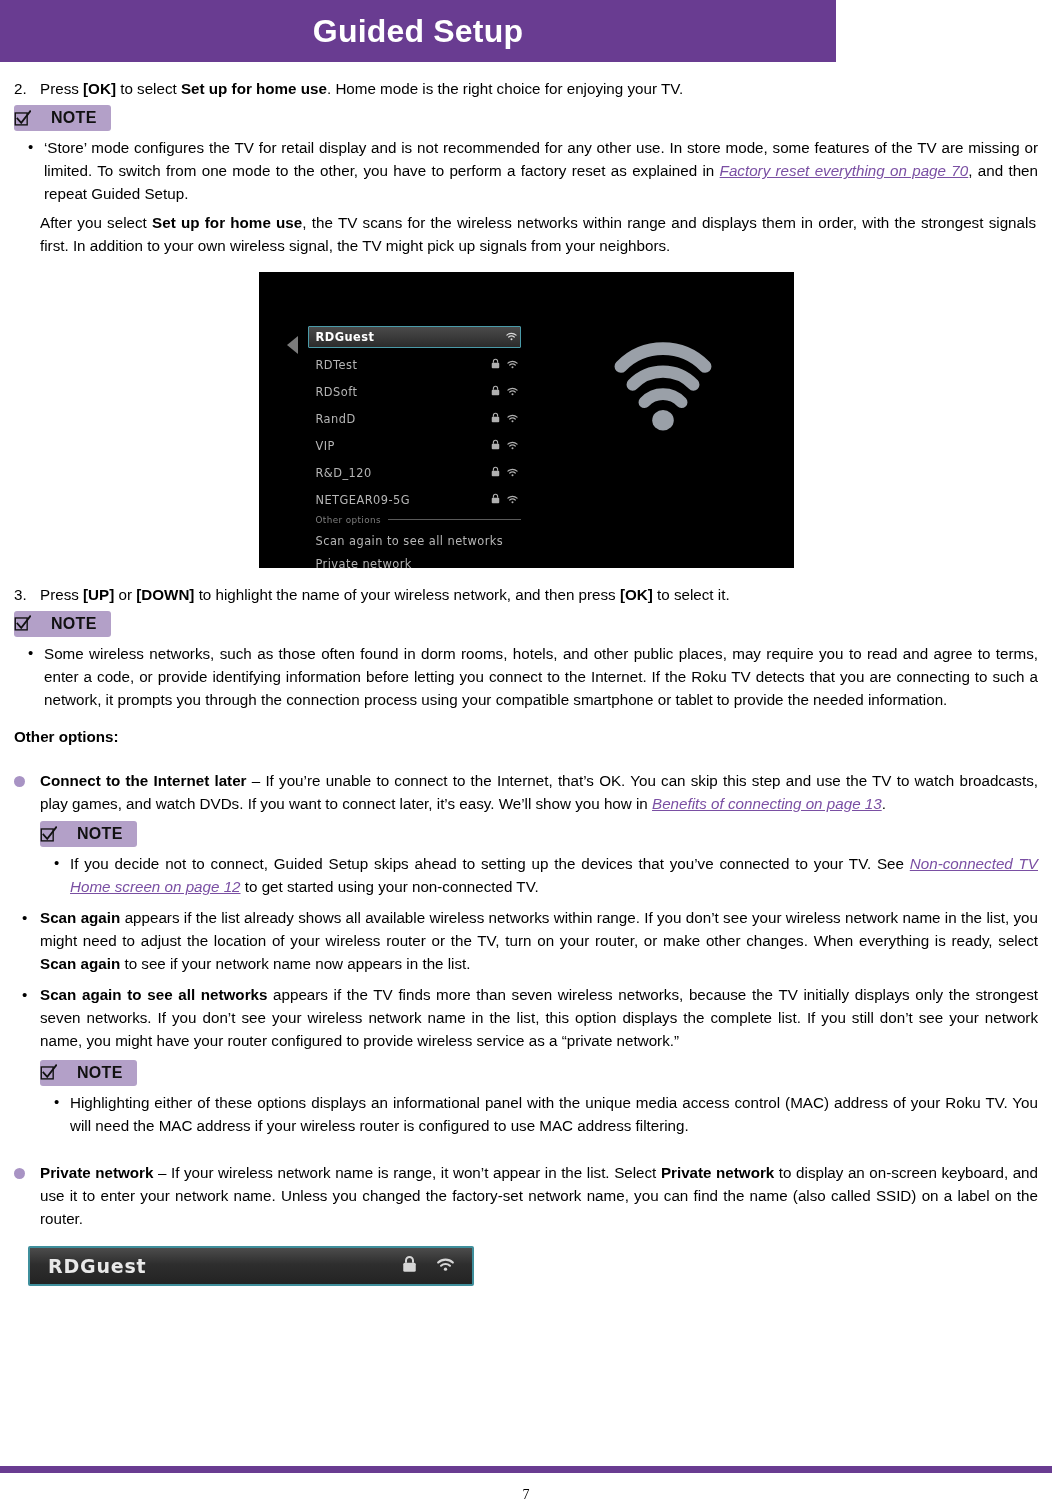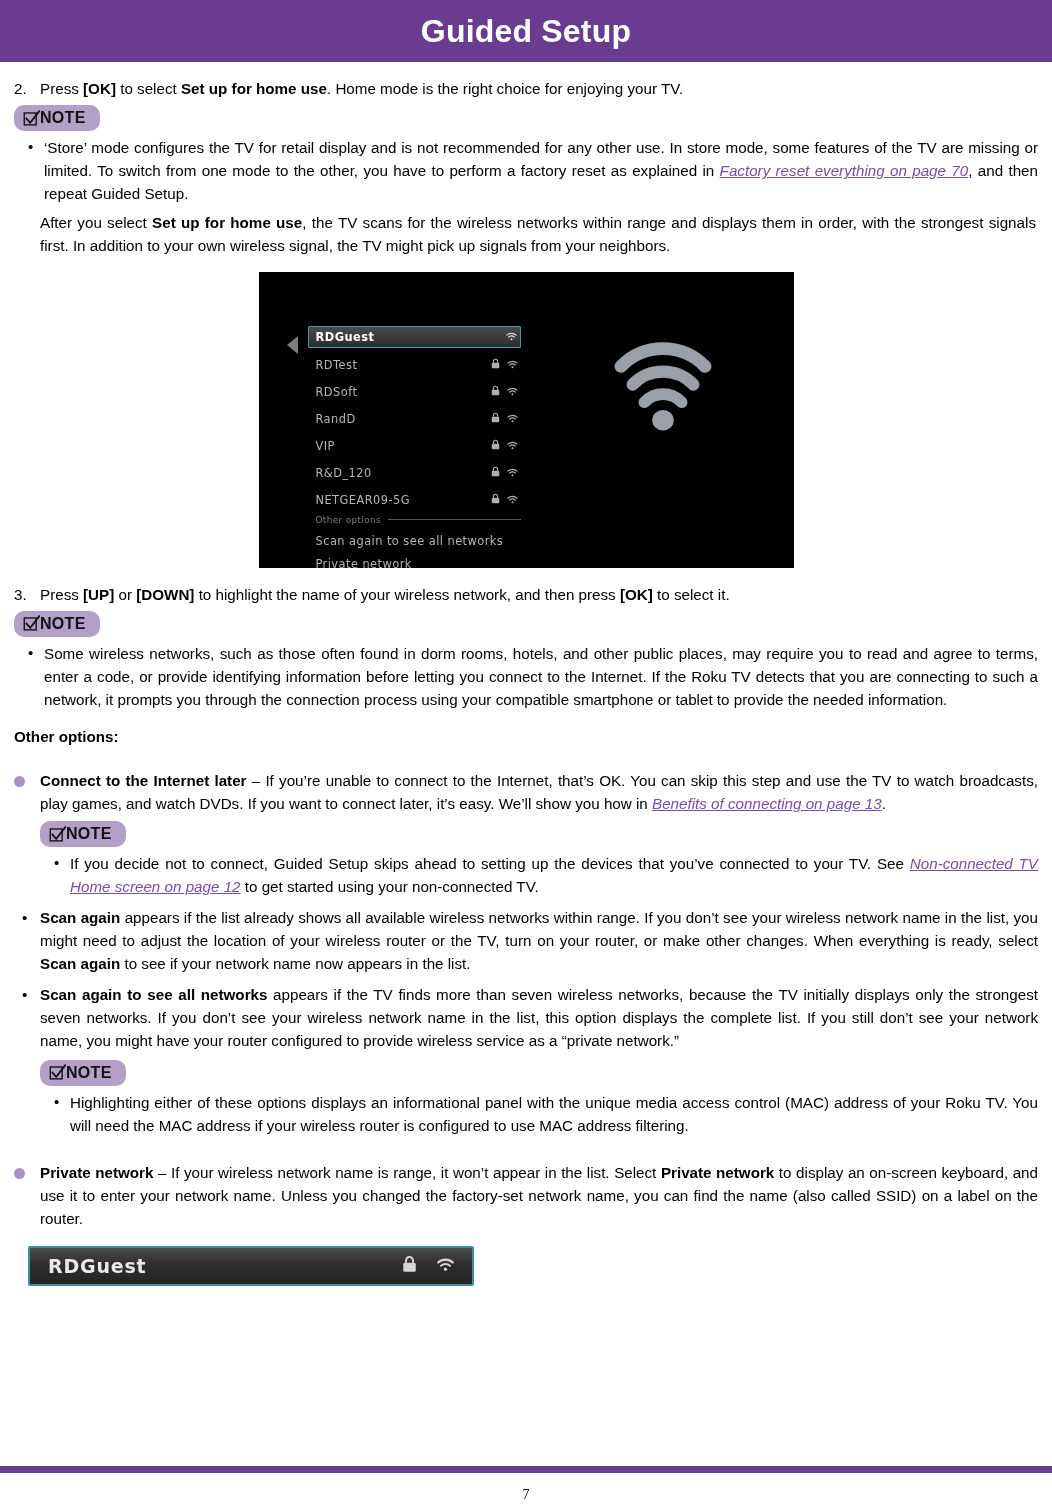--- a/index.html
+++ b/index.html
@@ -8,21 +8,21 @@
     width:1052px; height:1509px;
     background:#ffffff;
     font-family:"Liberation Sans", sans-serif;
     color:#000;
     position:relative;
     overflow:hidden;
   }
 
   
   .page-header{
-    width:1052px; height:62px;
+    width:836px; height:62px;
     background:#693C91;
     display:flex; align-items:center; justify-content:center;
   }
   .page-header .title{
     color:#fff; font-size:32px; font-weight:bold; letter-spacing:.2px;
   }
 
   
   .content{ padding:0 14px; }
 
@@ -33,24 +33,24 @@
   .step .num{ width:26px; flex:0 0 26px; }
   .step .txt{ flex:1; }
 
   b, .b { font-weight:bold; }
   .xref{
     color:#7a4fa3; font-style:italic; text-decoration:underline;
   }
 
   
   .note-badge{
-    display:inline-flex; align-items:center; gap:0;
+    display:inline-flex; align-items:center; gap:20px;
     background:#B3A0C8;
-    padding:2px 14px 2px 9px;
-    border-radius:10px;
+    padding:2px 14px 2px 0;
+    border-radius:3px;
     margin-top:6px;
     height:26px;
   }
   .note-badge .chk{ display:block; width:17px; height:17px; }
   .note-badge .lbl{ font-size:16px; font-weight:bold; color:#111; letter-spacing:.3px; }
 
   
   ul.notelist{ list-style:none; margin:5px 0 0 0; padding:0; }
   ul.notelist > li{
     display:flex; font-size:15.2px; line-height:1.52;

